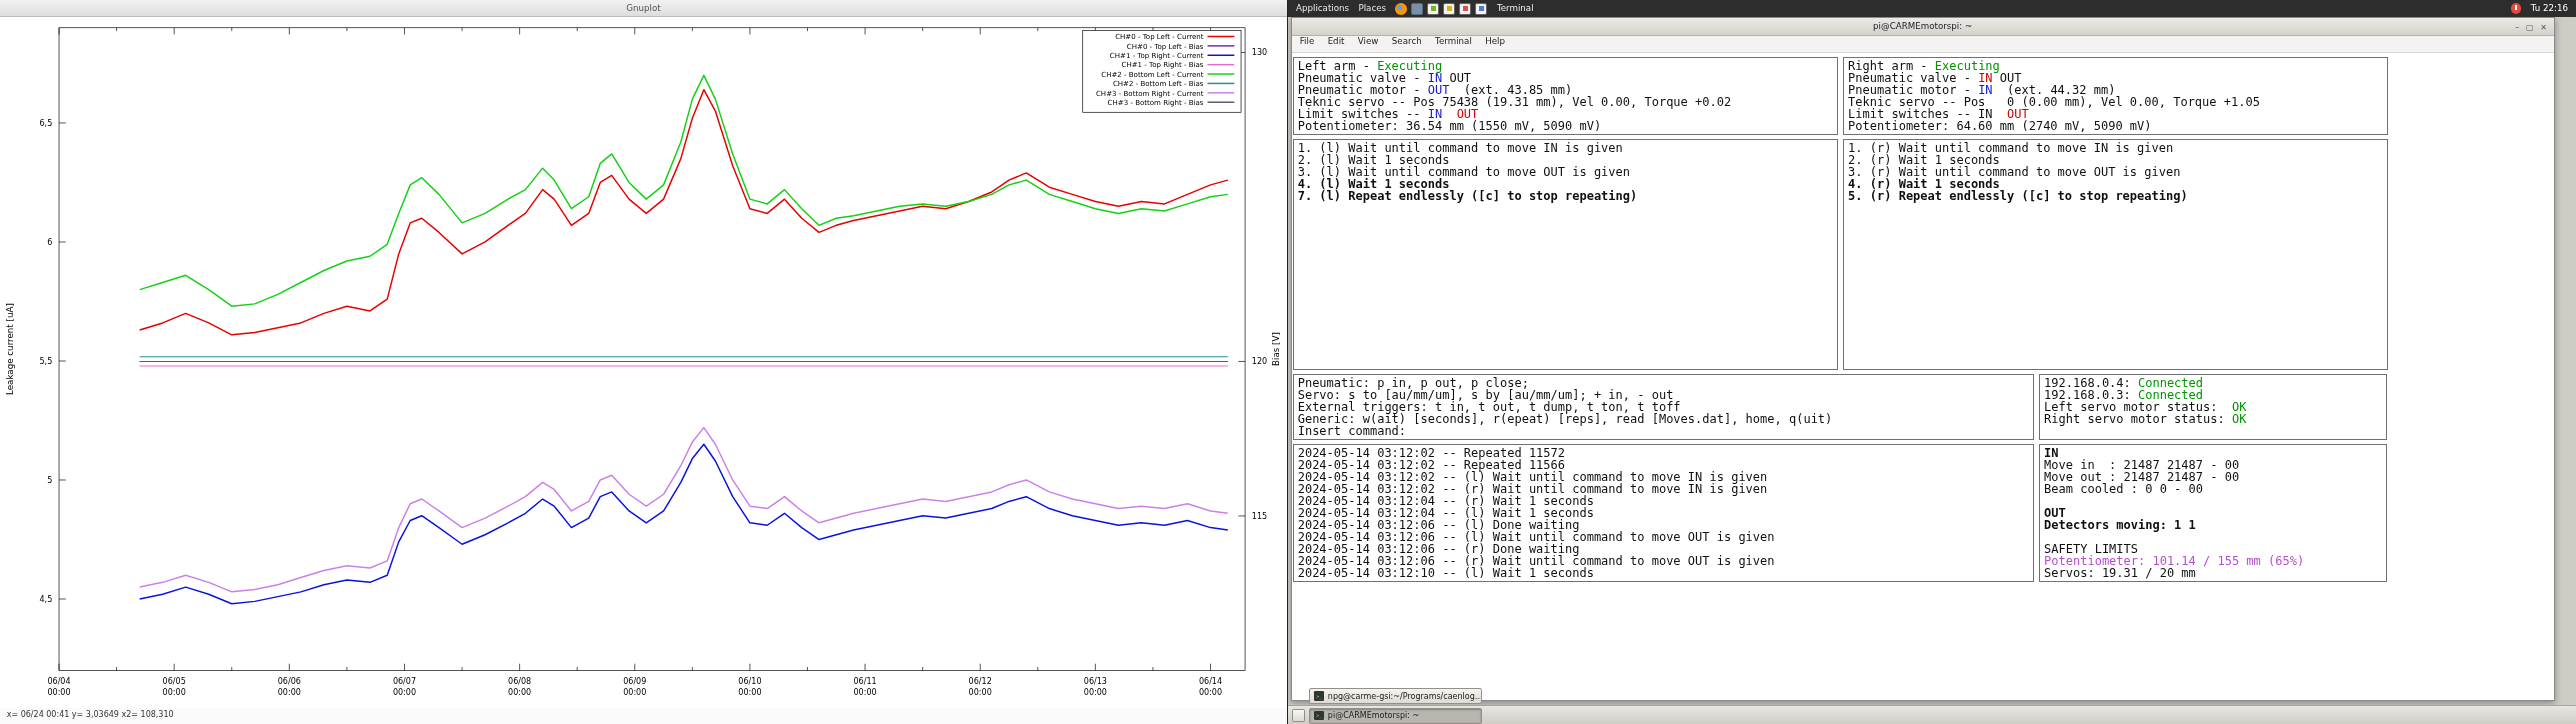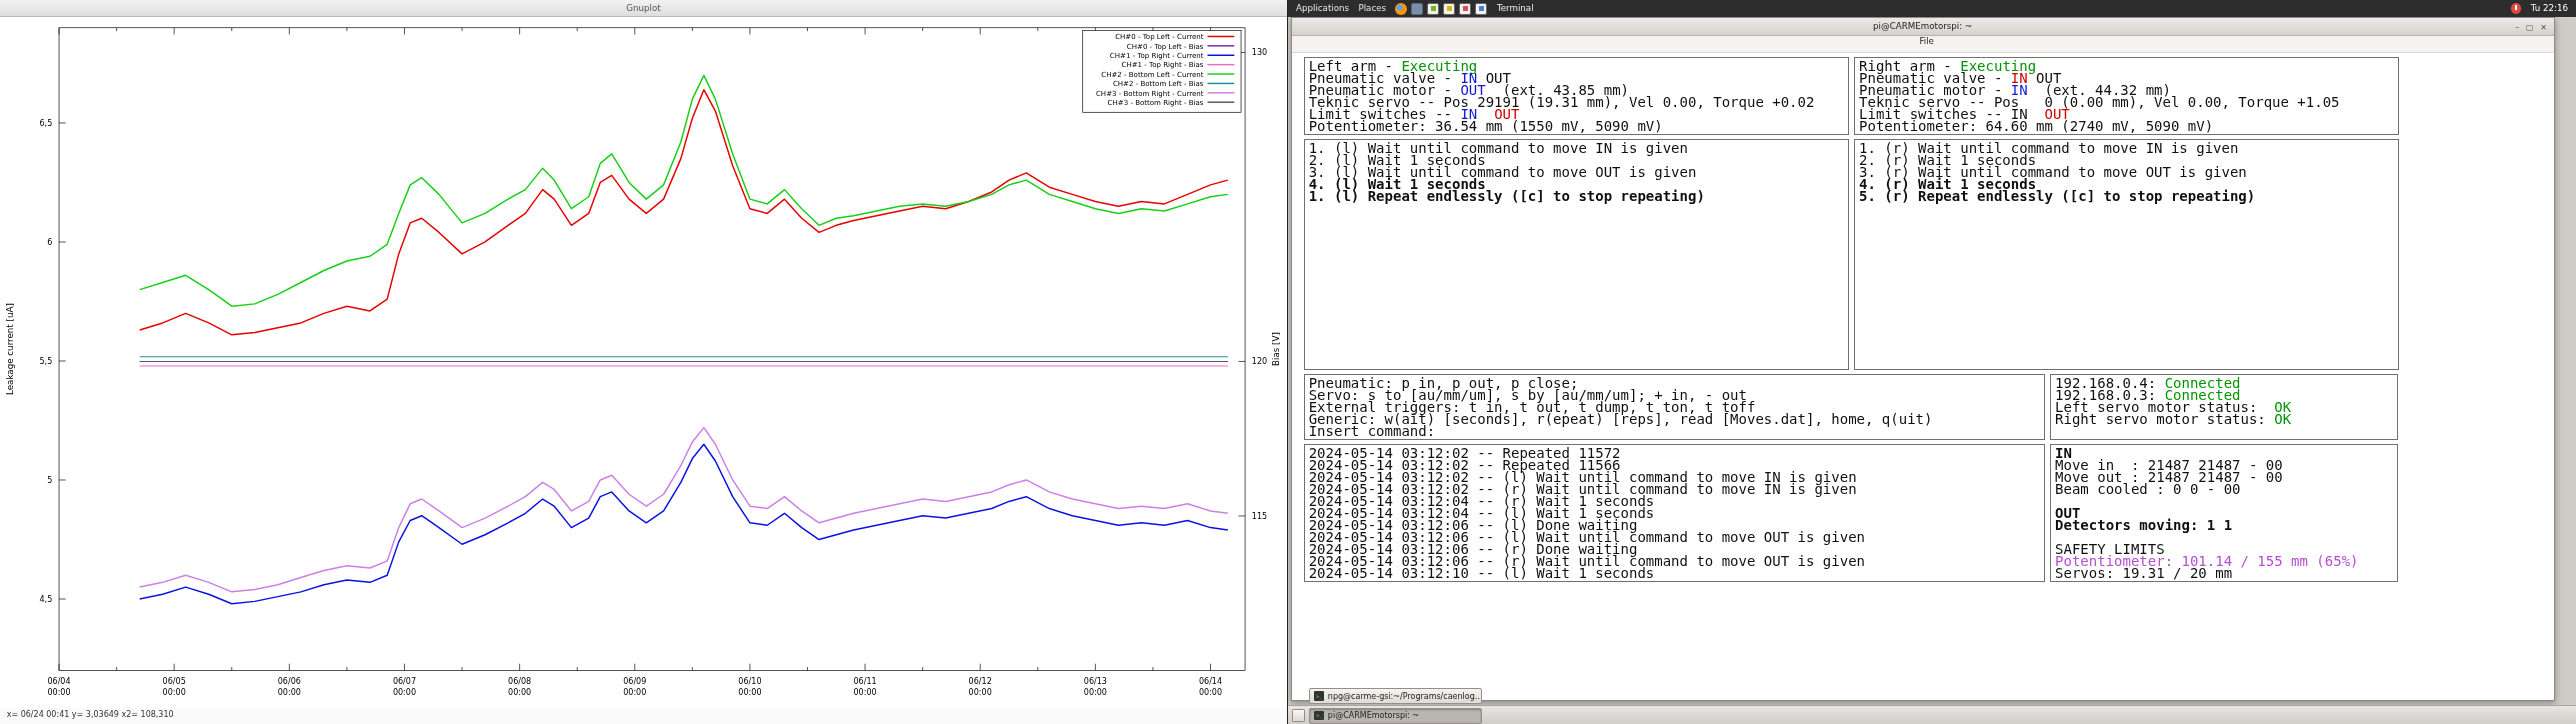--- a/index.html
+++ b/index.html
@@ -35,23 +35,23 @@
   .panel-clock { color: #ffffff; }
   .panel-app-label { color: #f0f0f0; }
 
   
   .term-window { position: absolute; top: 17.4px; left: 2.7px; width: 1264px; height: 684px; background: #fff;
                  border: 0.7px solid #8a8a8a; display: flex; flex-direction: column; box-shadow: 0 2px 6.7px rgba(0,0,0,.35); }
   .term-titlebar { height: 17.4px; background: linear-gradient(#eceae7, #d5d2cc); border-bottom: 0.7px solid #b5b2ac;
                    text-align: center; line-height: 17px; font-size: 8.7px; color: #222; position: relative; }
   .win-btns { position: absolute; right: 6.7px; top: 0; height: 17.4px; display: flex; gap: 6.7px; align-items: center; color: #555; font-size: 8px; }
   .term-menubar { height: 17px; background: #f4f3f1; border-bottom: 0.7px solid #d8d6d2; display: flex; gap: 13.4px;
-                  align-items: center; padding-left: 8px; font-size: 8.7px; color: #222; flex-direction: column; }
-  .term-body { flex: 1; background: #ffffff; padding: 4px 12px; font-family: "DejaVu Sans Mono", monospace;
-               font-size: 14px; color: #101010; overflow: hidden; }
+                  padding-left: 8px; font-size: 8.7px; color: #222; }
+  .term-body { flex: 1; background: #ffffff; padding: 4px 1px; font-family: "DejaVu Sans Mono", monospace;
+               font-size: 12px; color: #101010; overflow: hidden; }
   .term-row { display: flex; gap: 5.4px; margin-bottom: 4px; align-items: stretch; }
   .term-box { border: 0.7px solid #707070; padding: 2px 4px; background: #fff; }
   .w-half { width: 545px; }
   .w-wide { width: 741px; }
   .w-narrow { width: 348px; }
   .row-program .term-box { height: 231px; }
   .tline { height: 12px; line-height: 12px; white-space: pre; }
   .c-green { color: #009500; }
   .c-blue { color: #1418d8; }
   .c-red { color: #d40000; }
@@ -239,40 +239,40 @@
           <span>Search</span>
           <span>Terminal</span>
           <span>Help</span>
         </div>
       <div class="term-body">
         <div class="term-row">
           <div class="term-box w-half">
               <div class="tline"><span>Left arm - </span><span class="c-green">Executing</span></div>
               <div class="tline"><span>Pneumatic valve - </span><span class="c-blue">IN</span><span> OUT</span></div>
               <div class="tline"><span>Pneumatic motor - </span><span class="c-blue">OUT</span><span>  (ext. 43.85 mm)</span></div>
-              <div class="tline"><span>Teknic servo -- Pos 29191 (19.31 mm), Vel 0.00, Torque +0.02</span></div>
+              <div class="tline"><span>Teknic servo -- Pos 75438 (19.31 mm), Vel 0.00, Torque +0.02</span></div>
               <div class="tline"><span>Limit switches -- </span><span class="c-blue">IN</span><span>  </span><span class="c-red">OUT</span></div>
               <div class="tline"><span>Potentiometer: 36.54 mm (1550 mV, 5090 mV)</span></div>
             </div>
           <div class="term-box w-half">
               <div class="tline"><span>Right arm - </span><span class="c-green">Executing</span></div>
               <div class="tline"><span>Pneumatic valve - </span><span class="c-red">IN</span><span> OUT</span></div>
               <div class="tline"><span>Pneumatic motor - </span><span class="c-blue">IN</span><span>  (ext. 44.32 mm)</span></div>
               <div class="tline"><span>Teknic servo -- Pos   0 (0.00 mm), Vel 0.00, Torque +1.05</span></div>
               <div class="tline"><span>Limit switches -- IN  </span><span class="c-red">OUT</span></div>
               <div class="tline"><span>Potentiometer: 64.60 mm (2740 mV, 5090 mV)</span></div>
             </div>
         </div>
         <div class="term-row row-program">
           <div class="term-box w-half">
               <div class="tline"><span>1. (l) Wait until command to move IN is given</span></div>
               <div class="tline"><span>2. (l) Wait 1 seconds</span></div>
               <div class="tline"><span>3. (l) Wait until command to move OUT is given</span></div>
               <div class="tline"><span class="c-bold">4. (l) Wait 1 seconds</span></div>
-              <div class="tline"><span class="c-bold">1. (l) Repeat endlessly ([c] to stop repeating)</span></div>
+              <div class="tline"><span class="c-bold">7. (l) Repeat endlessly ([c] to stop repeating)</span></div>
             </div>
           <div class="term-box w-half">
               <div class="tline"><span>1. (r) Wait until command to move IN is given</span></div>
               <div class="tline"><span>2. (r) Wait 1 seconds</span></div>
               <div class="tline"><span>3. (r) Wait until command to move OUT is given</span></div>
               <div class="tline"><span class="c-bold">4. (r) Wait 1 seconds</span></div>
               <div class="tline"><span class="c-bold">5. (r) Repeat endlessly ([c] to stop repeating)</span></div>
             </div>
         </div>
         <div class="term-row">

